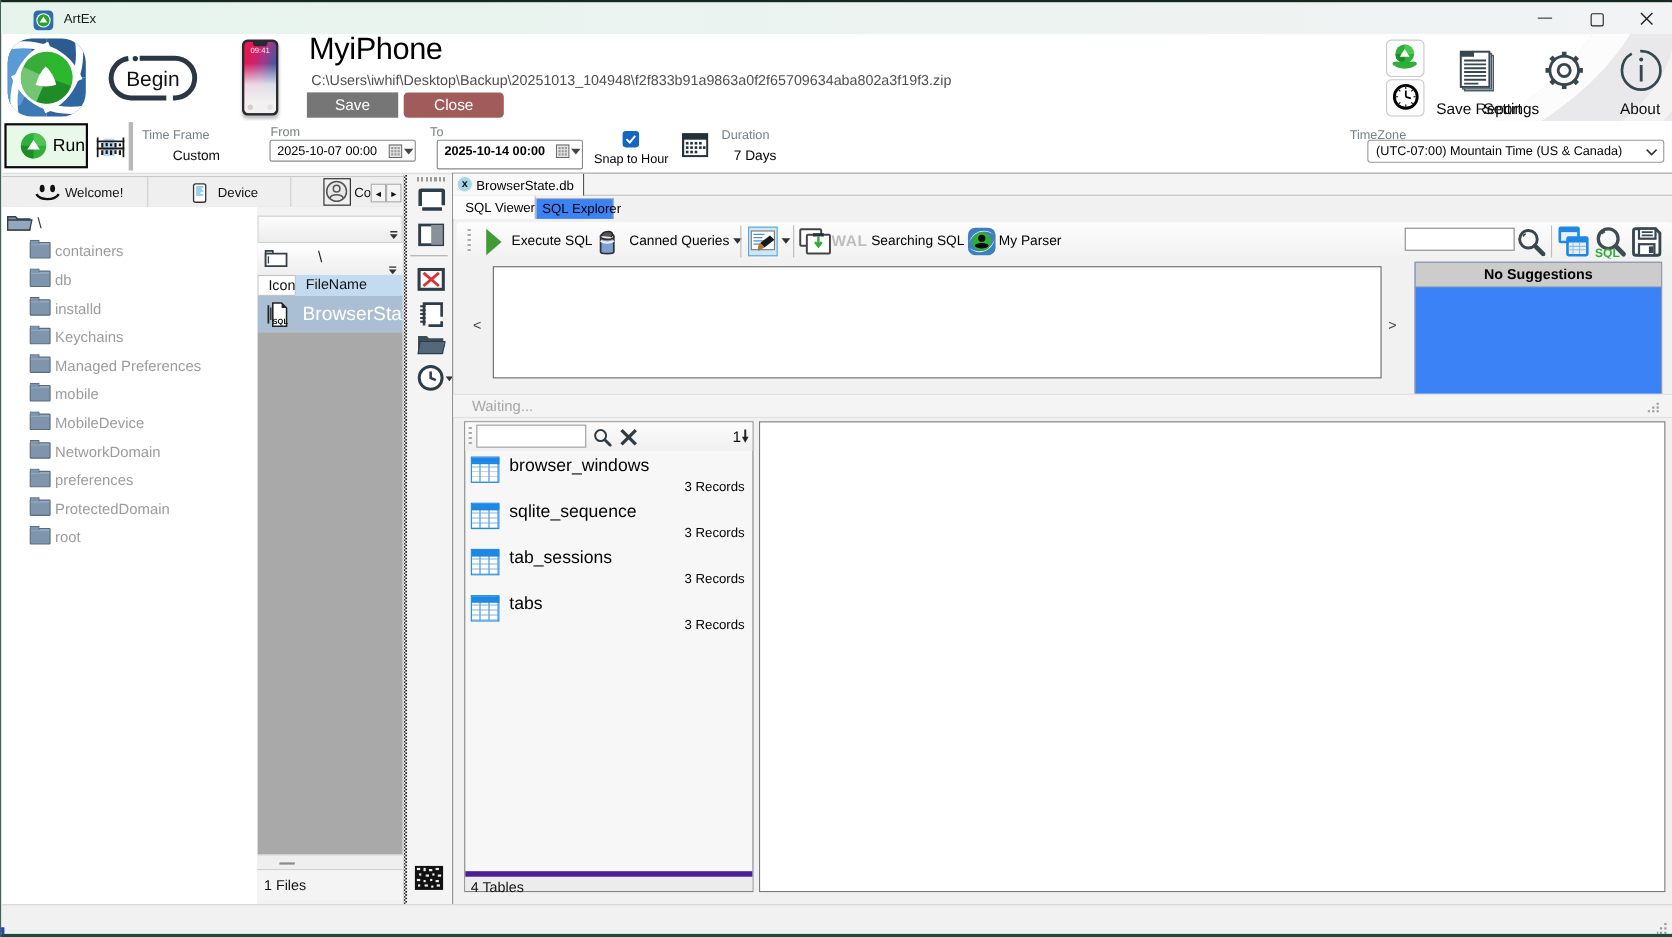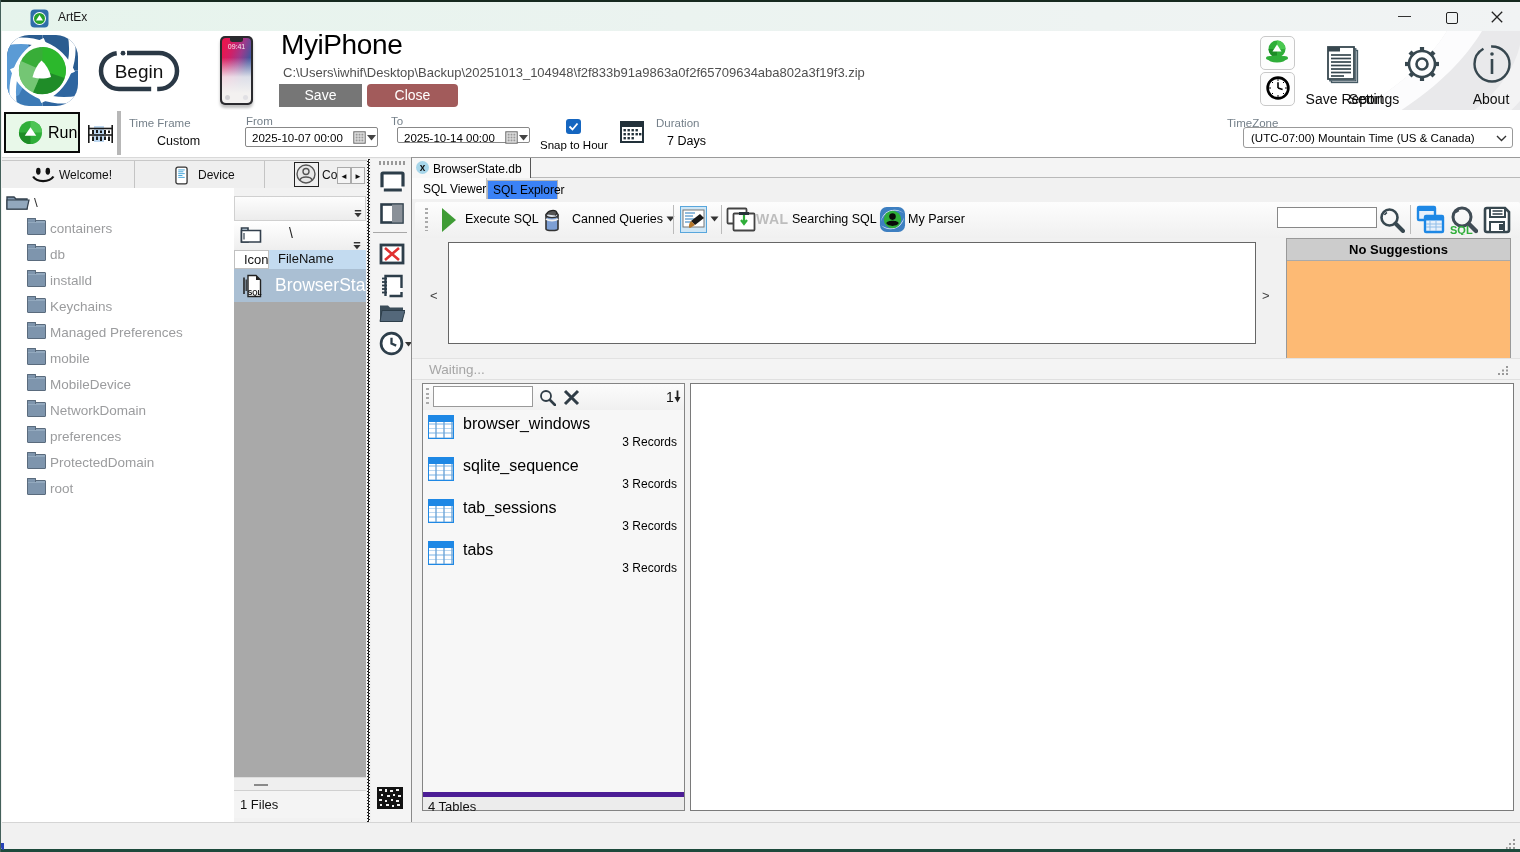--- a/index.html
+++ b/index.html
@@ -228,21 +228,21 @@
             <rect x="2.6" y="8.4" width="2" height="2"></rect>
             <rect x="5.5" y="8.4" width="2" height="2"></rect>
             <rect x="8.4" y="8.4" width="2" height="2"></rect>
           </g>
         </svg>
       <svg class="abs" style="left:121px;top:7px" width="9" height="6" viewBox="0 0 9 6">
           <path d="M0 0 L9 0 L4.5 5.5 Z" fill="#444"></path>
         </svg>
     </div>
     <div class="abs lbl" style="left:389px;top:5px;">To</div>
-    <div class="abs" style="left:395px;top:17px;width:133px;height:16px;border:1px solid #888;border-radius:2px;background:#fff;box-sizing:border-box;">
+    <div class="abs" style="left:395px;top:17px;width:133px;height:27px;border:1px solid #888;border-radius:2px;background:#fff;box-sizing:border-box;font-weight:bold;">
       <div class="abs" style="left:6px;top:4px;font-size:11.5px;color:#000;">2025-10-14 00:00</div>
       <svg class="abs" style="left:107px;top:3px" width="13" height="13" viewBox="0 0 13 13">
           <rect x="0.8" y="0.8" width="11.4" height="11.4" fill="#e8e8e8" stroke="#666" stroke-width="1"></rect>
           <g fill="#999">
             <rect x="2.6" y="2.6" width="2" height="2"></rect>
             <rect x="5.5" y="2.6" width="2" height="2"></rect>
             <rect x="8.4" y="2.6" width="2" height="2"></rect>
             <rect x="2.6" y="5.5" width="2" height="2"></rect>
             <rect x="5.5" y="5.5" width="2" height="2"></rect>
             <rect x="8.4" y="5.5" width="2" height="2"></rect>
@@ -568,21 +568,21 @@
             <line x1="9.5" y1="8" x2="19.5" y2="8"></line>
           </g>
         <rect x="7" y="16" width="14" height="10" fill="#fff" stroke="#37474f" stroke-width="2"></rect>
         <rect x="16" y="18" width="4" height="6" fill="#37474f"></rect>
       </svg>
     </div>
 
     <div class="abs" style="left:36px;top:84px;width:808px;height:102px;background:#fff;border:1.5px solid #666;box-sizing:border-box;"></div>
     <div class="abs" style="left:18px;top:130px;font-size:13px;color:#444;">&lt;</div>
     <div class="abs" style="left:850px;top:130px;font-size:13px;color:#444;">&gt;</div>
-    <div class="abs" style="left:874px;top:80px;width:225px;height:132px;background:#fdba74;border:1px solid #999;box-sizing:border-box;">
+    <div class="abs" style="left:874px;top:80px;width:225px;height:132px;background:#3b82f6;border:1px solid #999;box-sizing:border-box;">
       <div style="height:21px;background:#cccccc;border-bottom:1px solid #aaa;text-align:center;font-size:13px;font-weight:bold;color:#000;line-height:21px;">No Suggestions</div>
     </div>
 
     <div class="abs" style="left:0;top:200px;width:1108px;height:22px;background:#f4f4f4;border-top:1px solid #e2e2e2;border-bottom:1px solid #e0e0e0;box-sizing:border-box;">
       <div class="abs" style="left:17px;top:3px;font-size:13.5px;color:#a6a6a6;">Waiting...</div>
       <svg class="abs" style="left:1085px;top:7px" width="12" height="9" viewBox="0 0 12 9">
           <g fill="#999">
             <rect x="9" y="0" width="2" height="2"></rect>
             <rect x="9" y="3.5" width="2" height="2"></rect>
             <rect x="9" y="7" width="2" height="2"></rect>

